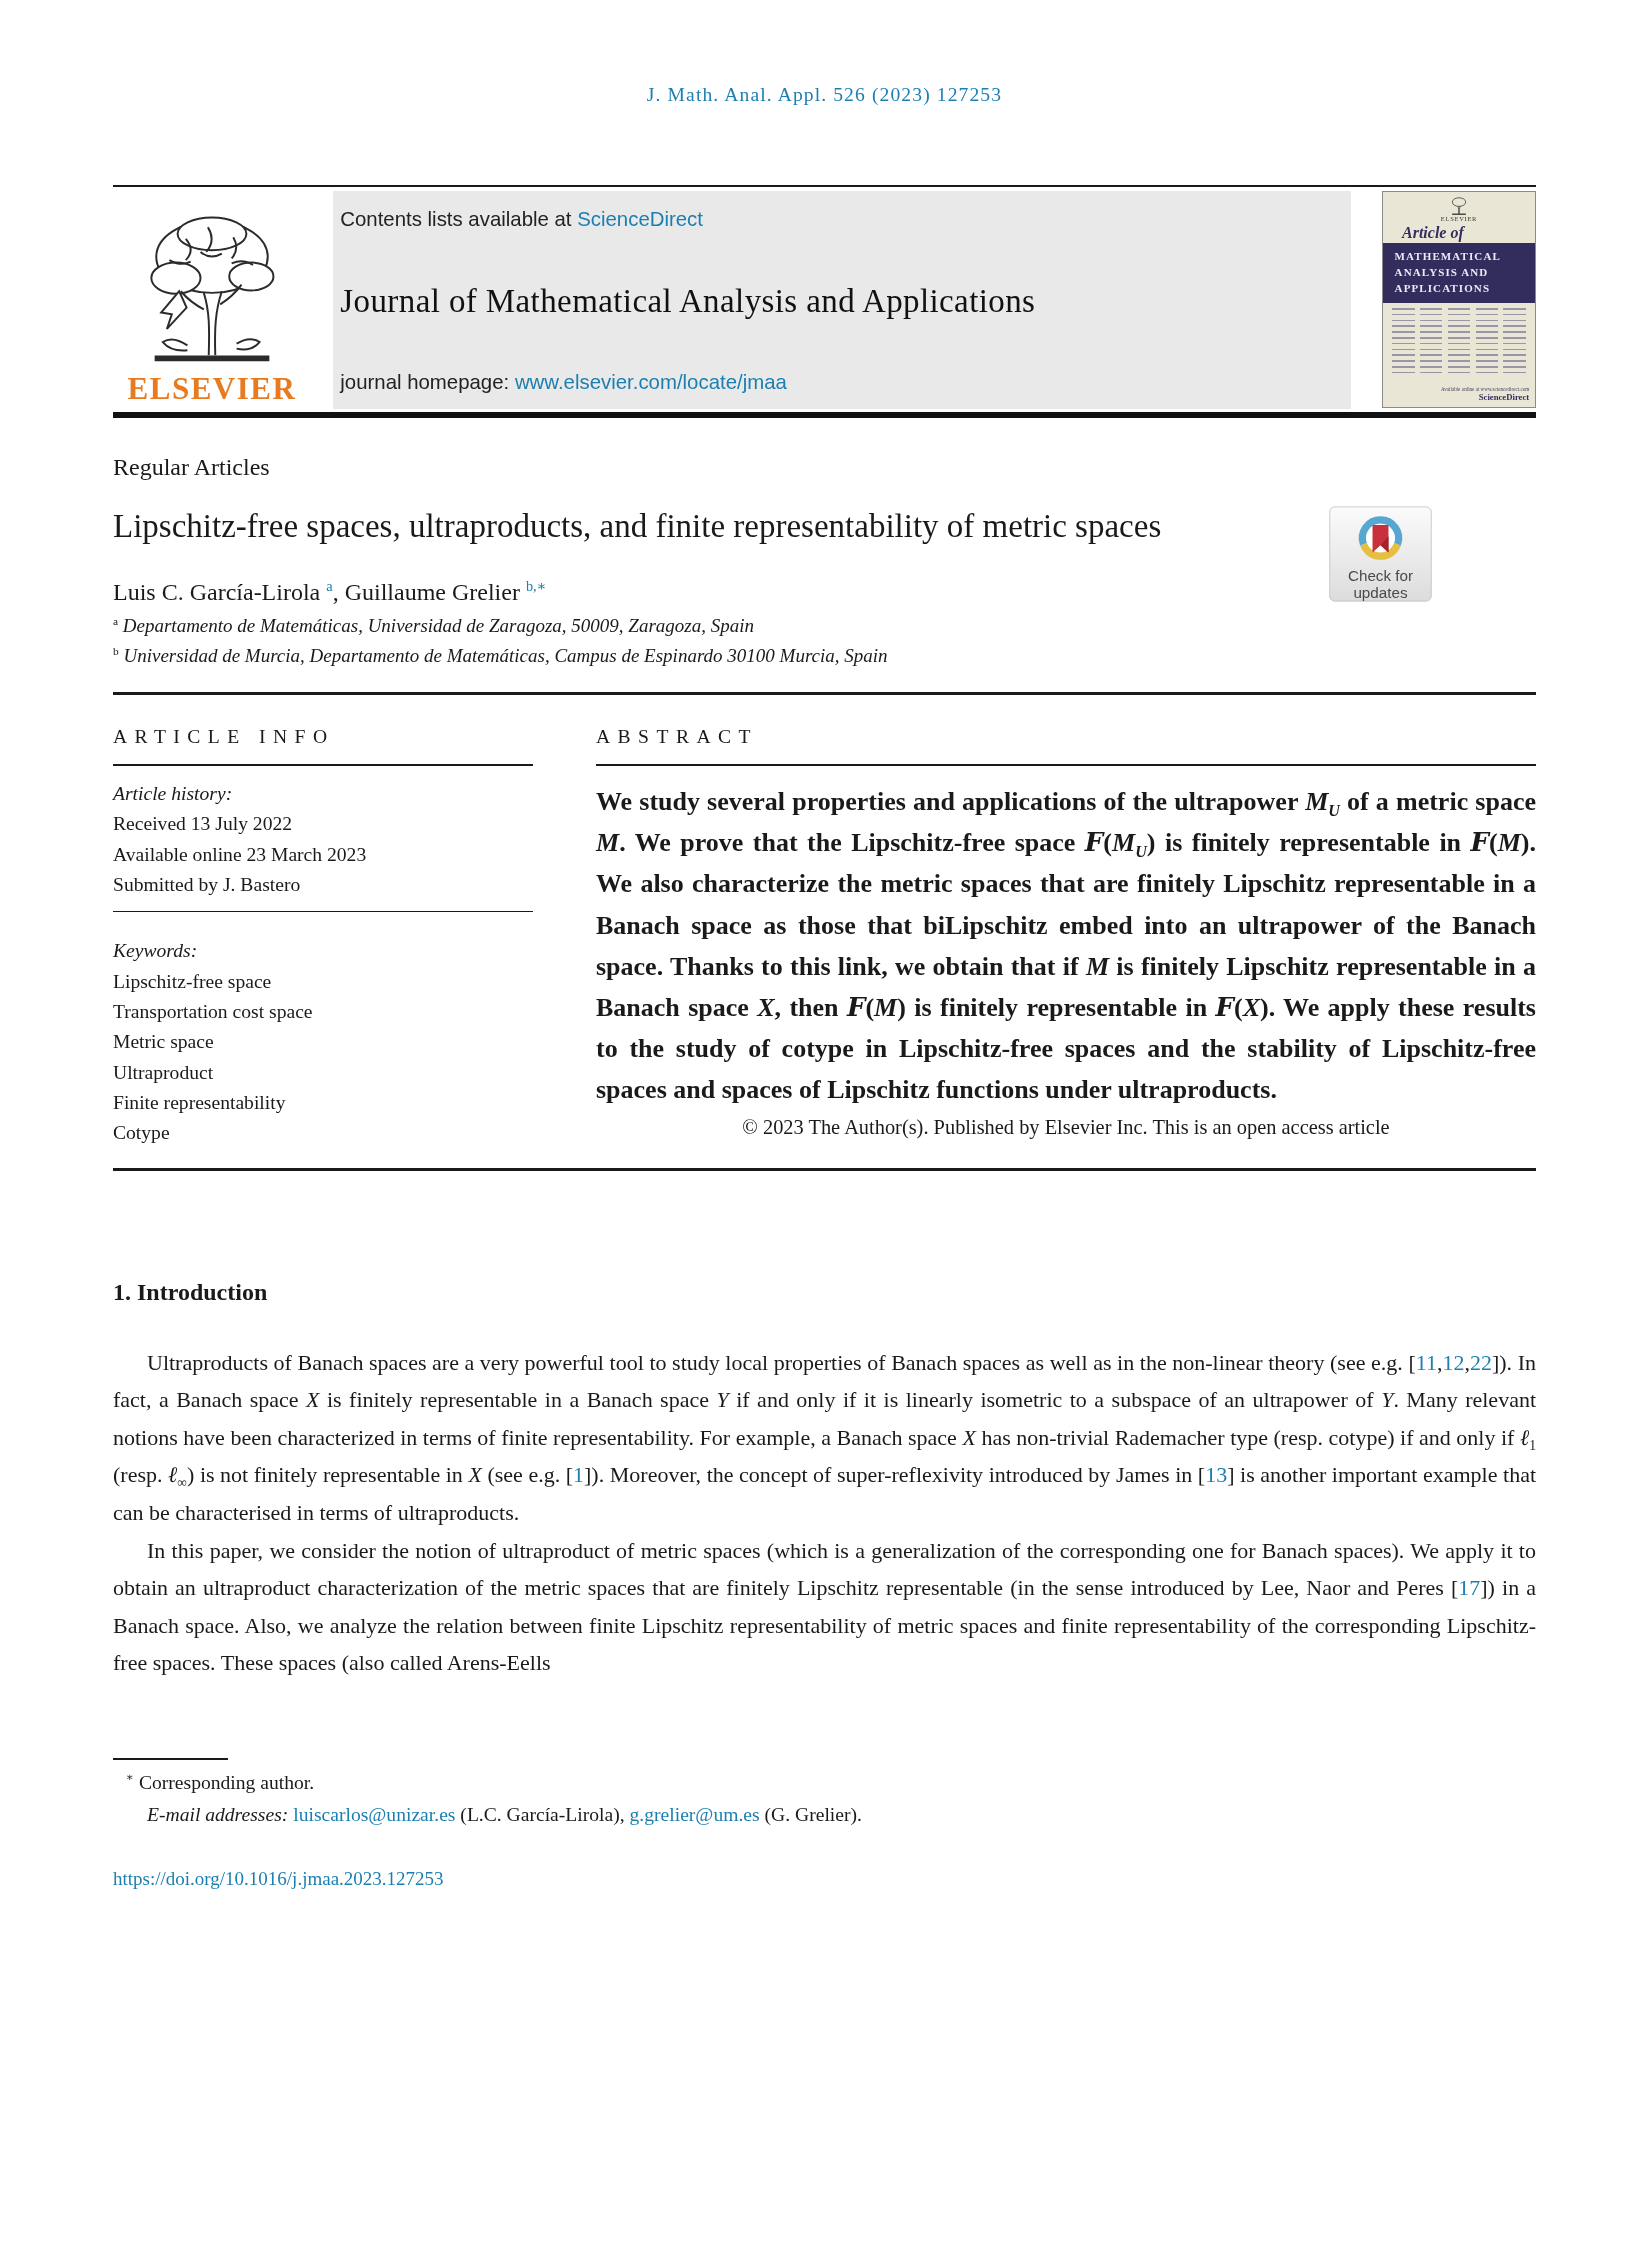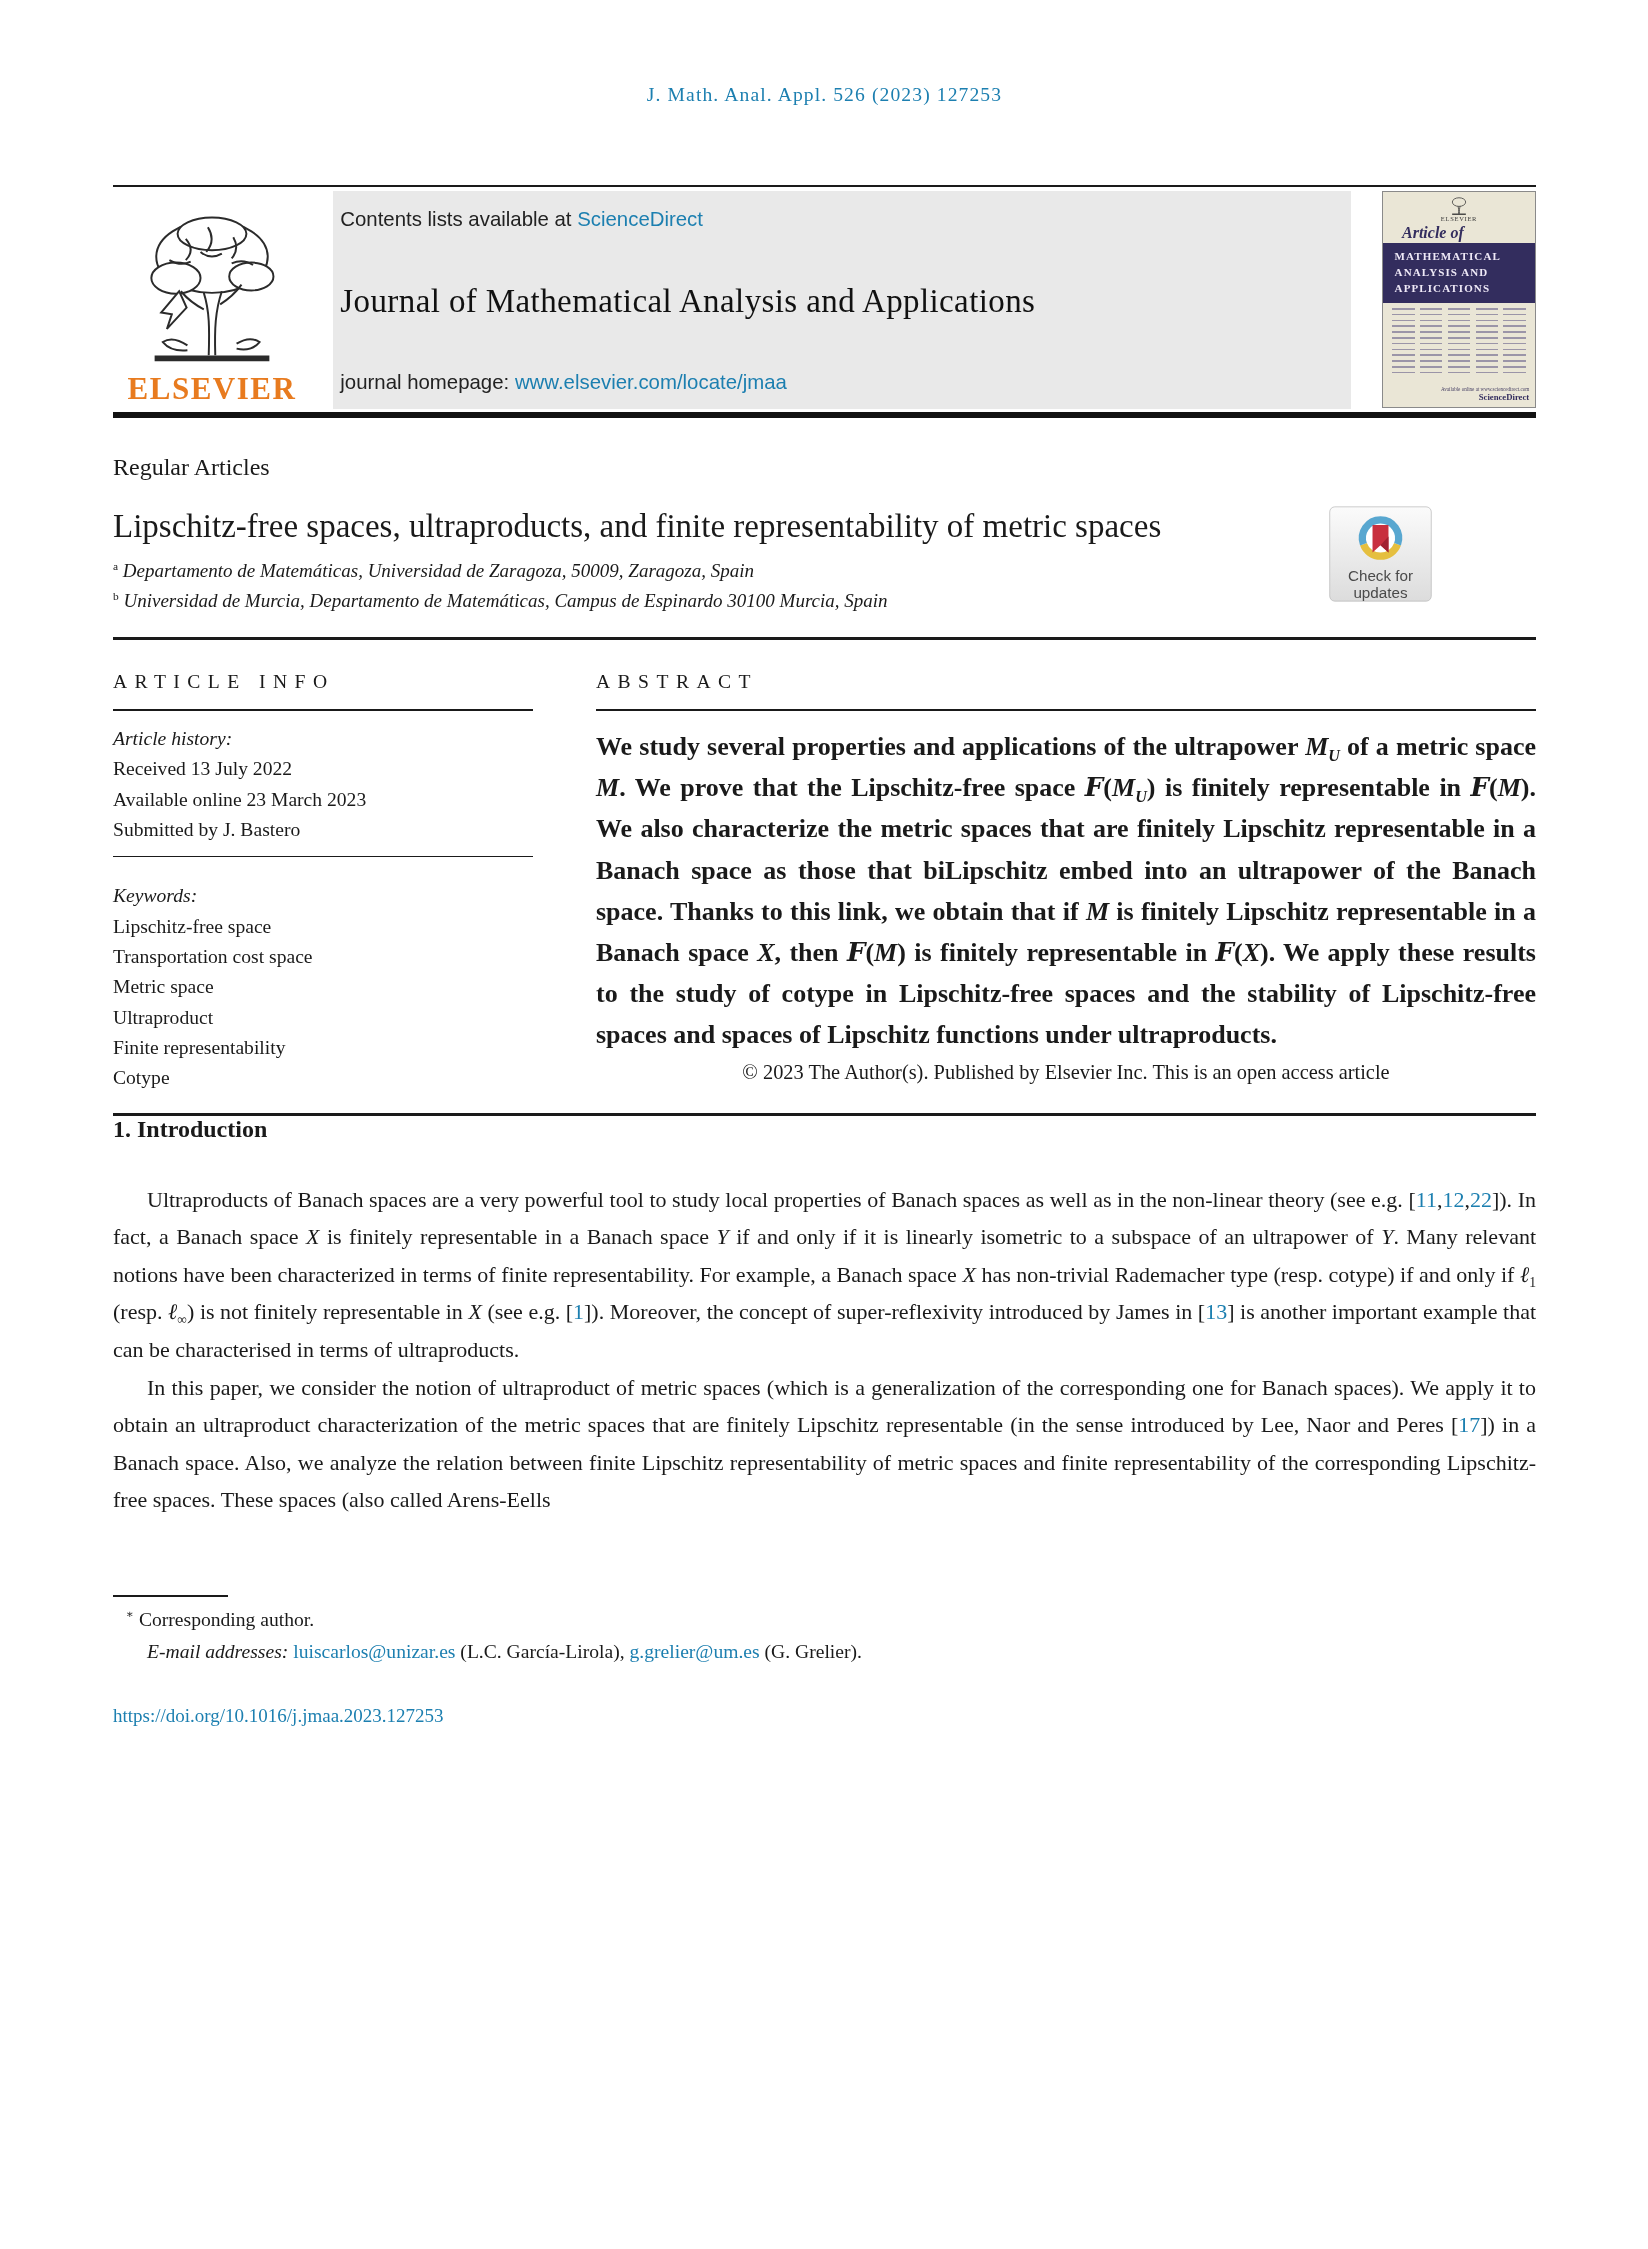--- a/index.html
+++ b/index.html
@@ -61,21 +61,21 @@
   .col-right{flex:1;margin-left:63px;}
   .col-head{margin-top:31px;font-size:19.6px;letter-spacing:0.38em;}
   .col-rule{height:2.2px;background:#1a1a1a;margin-top:16px;}
   .col-rule-thin{height:1.5px;background:#1a1a1a;margin-top:10.2px;}
   .info-body{margin-top:13px;font-size:19.6px;line-height:1.55;}
   .info-label{font-style:italic;}
   .kw-block{margin-top:24px;}
   .abstract-body{margin-top:15px;font-size:26px;line-height:1.585;text-align:justify;font-weight:bold;}
   .abstract-copy{text-align:center;font-size:20.4px;line-height:1.585;}
 
-  h2{font-size:24px;font-weight:700;}
+  h2{margin-top:108px;font-size:24px;font-weight:700;}
   .para{margin-top:38px;font-size:22px;line-height:1.71;text-align:justify;text-indent:34px;}
   .para + .para{margin-top:0;}
 
   .footnote{margin-top:76px;font-size:19.6px;line-height:1.5;}
   .fn-rule{width:115px;height:2.2px;background:#1a1a1a;margin-bottom:7.3px;}
   .fn-star{padding-left:13px;}
   .fn-email{padding-left:34px;margin-top:2.9px;}
 
   .bottom{margin-top:36px;font-size:19px;line-height:1.52;}
   .doi{color:var(--link);}
@@ -176,20 +176,21 @@
         <path d="M94.5,52.6 A25,25 0 0 1 47.5,52.6" fill="none" stroke="#e5bf3f" stroke-width="10"></path>
         <path d="M47.5,52.6 A25,25 0 1 1 94.5,52.6" fill="none" stroke="#58a7d0" stroke-width="10"></path>
         <path d="M60,26 h22 v38 l-11,-10 l-11,10 z" fill="#c8303e"></path>
         <path d="M71,54 l11,-12 v22 l-11,-10 z" fill="#a22230"></path>
         <text x="71" y="103" font-family="Liberation Sans, sans-serif" font-size="21" fill="#4a4a4a" text-anchor="middle">Check for</text>
         <text x="71" y="126" font-family="Liberation Sans, sans-serif" font-size="21" fill="#4a4a4a" text-anchor="middle">updates</text>
       </svg>
     </div>
   </div>
 
+  <div class="authors"><span>Luis C. García-Lirola </span><span class="seg-sl">a</span><span>, Guillaume Grelier </span><span class="seg-sl">b,∗</span></div>
 
   <div class="affils">
     <div><span class="seg-s">a</span><span class="seg-i"> Departamento de Matemáticas, Universidad de Zaragoza, 50009, Zaragoza, Spain</span></div>
     <div><span class="seg-s">b</span><span class="seg-i"> Universidad de Murcia, Departamento de Matemáticas, Campus de Espinardo 30100 Murcia, Spain</span></div>
   </div>
 
   <div class="rule mid-rule"></div>
 
   <div class="columns">
     <div class="col-left">

